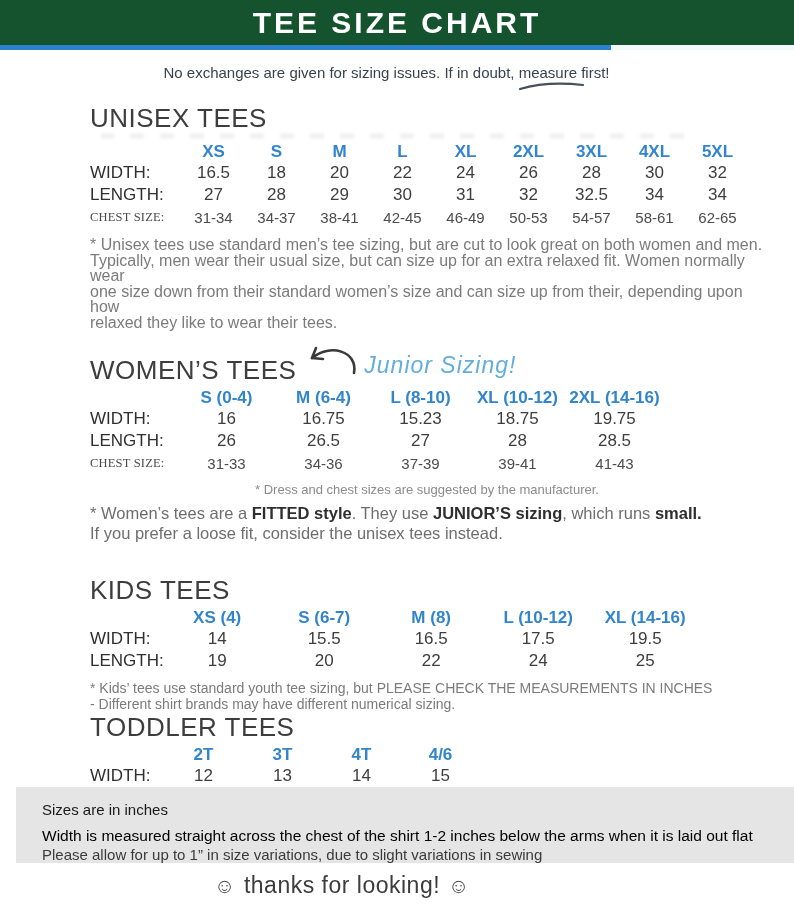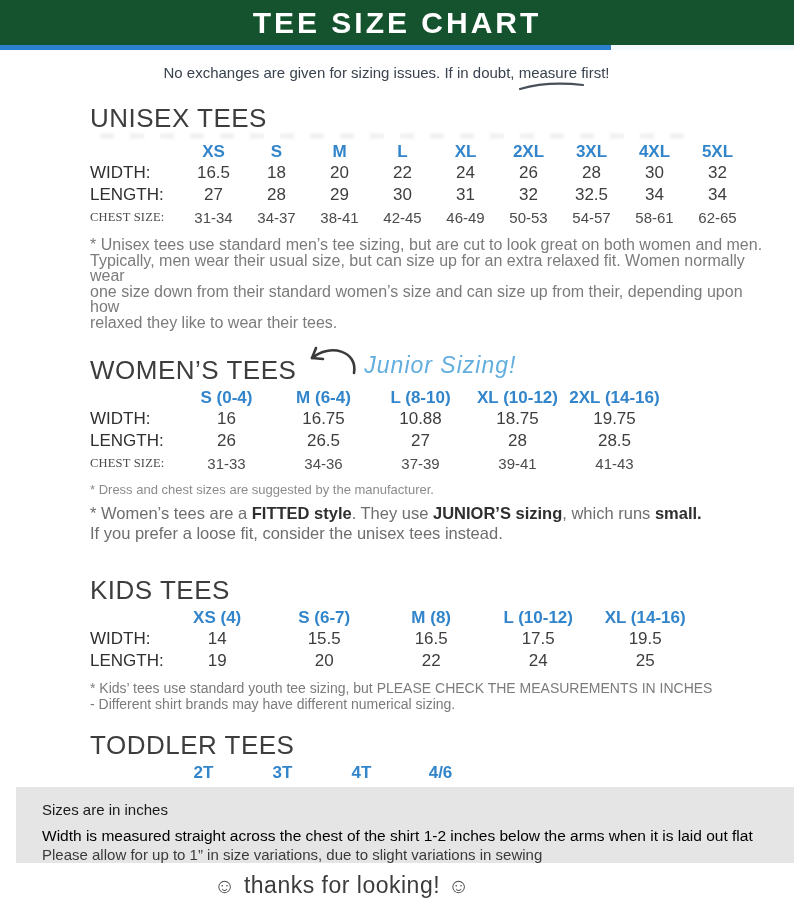--- a/index.html
+++ b/index.html
@@ -17,42 +17,42 @@
   
   .notice { margin-top:13px; text-align:center; padding-right:21px; font-size:15px; color:#39424e; line-height:20px; }
   .measure-word { position:relative; display:inline-block; }
   .swoosh { position:absolute; left:-2px; bottom:-8px; width:70px; height:10px; }
 
   
   .sec { margin-left:90px; margin-right:30px; }
   h2.sec-heading { font-size:26px; line-height:30px; font-weight:400; color:#3d3d3d; letter-spacing:0.5px; }
   .h-unisex { margin-top:20px; }
   .h-kids { margin-top:32px; }
-  .h-toddler { margin-top:18px; }
+  .h-toddler { margin-top:0; }
 
   .artifact { width:600px; height:6px; margin:0 0 0 10px; border-radius:3px; opacity:.35; filter:blur(1px);
     background:repeating-linear-gradient(90deg, rgba(150,150,150,.35) 0 14px, transparent 14px 30px); }
 
   
   .tbl { margin-top:2px; }
   .tbl table { border-collapse:collapse; table-layout:auto; }
   .tbl td { padding:0; text-align:center; font-size:17px; color:#3e3e3e; height:22px; vertical-align:middle; white-space:nowrap; }
   .tbl td.label-cell { text-align:left; color:#2f2f2f; }
   .tbl tr.header-row td { color:#3285cb; font-weight:700; height:21px; }
   .tbl tr.small-row td { font-size:15px; color:#4c4c4c; }
   .tbl tr.small-row td.label-cell { font-size:12.5px; color:#4a4a4a; letter-spacing:0.2px;font-family:Liberation Serif, serif; }
   .unisex td { width:63px; }   .unisex td.label-cell { width:92px; }
   .womens td { width:97px; }   .womens td.label-cell { width:88px; }
   .kids td { width:107px; }    .kids td.label-cell { width:72px; }
   .toddler td { width:79px; }  .toddler td.label-cell { width:74px; }
 
   
   .note { white-space:pre-line; }
   .unisex-note { margin-top:9px; font-size:16px; line-height:15.5px; color:#7b7b7b; }
-  .small-note { margin-top:9px; font-size:13px; line-height:14px; color:#8b8b8b; }
+  .small-note { margin-top:9px; font-size:13px; line-height:14px; color:#8b8b8b;text-align:center; }
   .fitted-note { margin-top:7px; font-size:16.5px; line-height:19.5px; color:#6e6e6e; }
   .fitted-note b { color:#2f2f2f; font-weight:700; }
   .kids-note { margin-top:9px; font-size:14px; line-height:15.5px; color:#7b7b7b; }
 
   
   .heading-row { margin-top:21px; display:flex; align-items:flex-end; height:34px; }
   .arrow-icon { width:60px; height:36px; margin:0 2px 6px 6px; }
   .junior { font-size:23px; color:#62aede; font-style:italic; letter-spacing:1px; margin-bottom:6px; }
 
   
@@ -162,21 +162,21 @@
               <td class="header-cell">S (0-4)</td>
               <td class="header-cell">M (6-4)</td>
               <td class="header-cell">L (8-10)</td>
               <td class="header-cell">XL (10-12)</td>
               <td class="header-cell">2XL (14-16)</td>
             </tr>
             <tr>
               <td class="label-cell">WIDTH:</td>
               <td class="value-cell">16</td>
               <td class="value-cell">16.75</td>
-              <td class="value-cell">10.88</td>
+              <td class="value-cell">15.23</td>
               <td class="value-cell">18.75</td>
               <td class="value-cell">19.75</td>
             </tr>
             <tr>
               <td class="label-cell">LENGTH:</td>
               <td class="value-cell">26</td>
               <td class="value-cell">26.5</td>
               <td class="value-cell">27</td>
               <td class="value-cell">28</td>
               <td class="value-cell">28.5</td>

